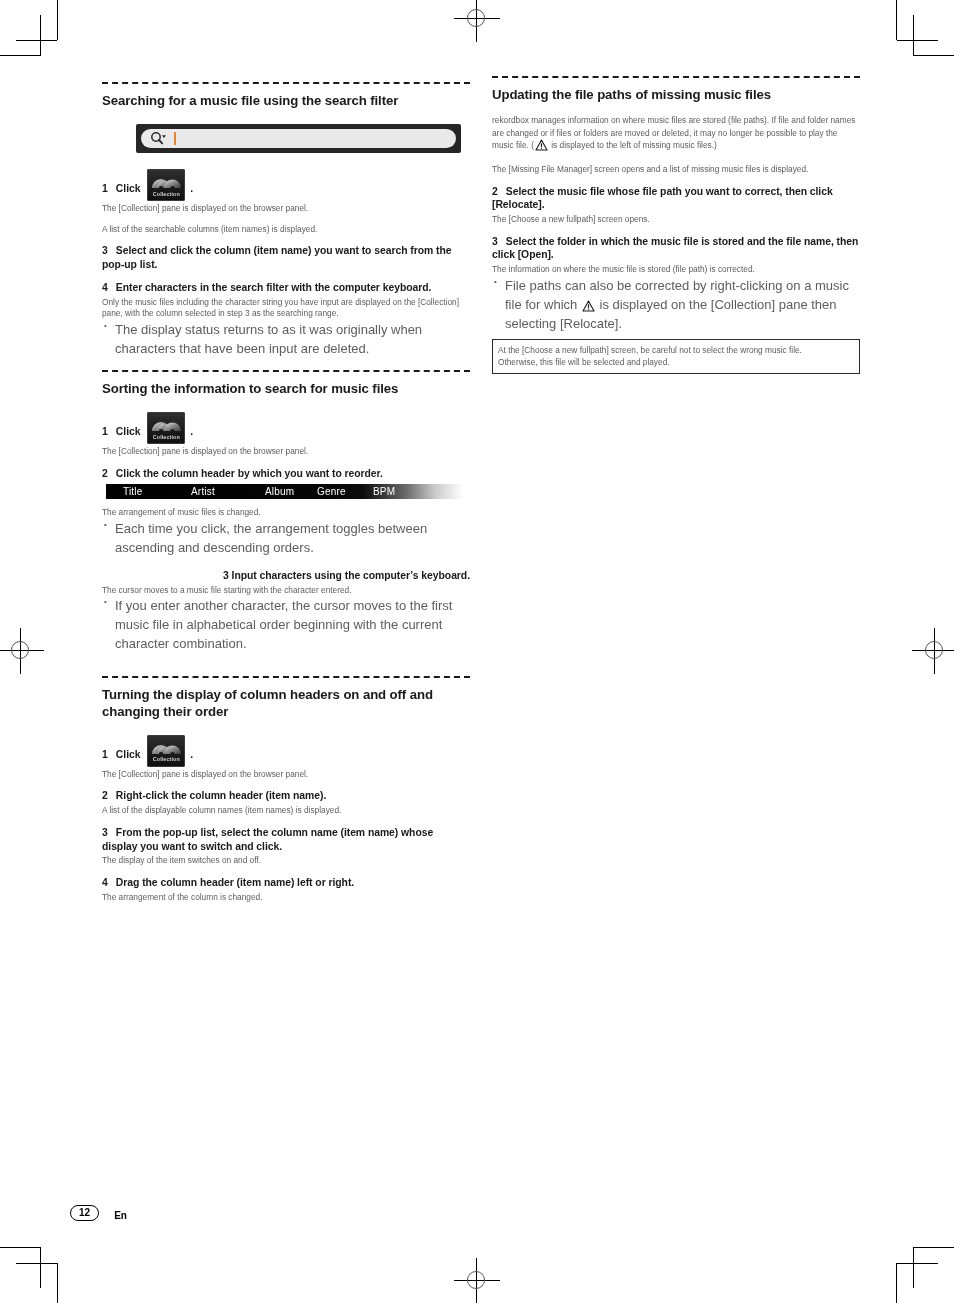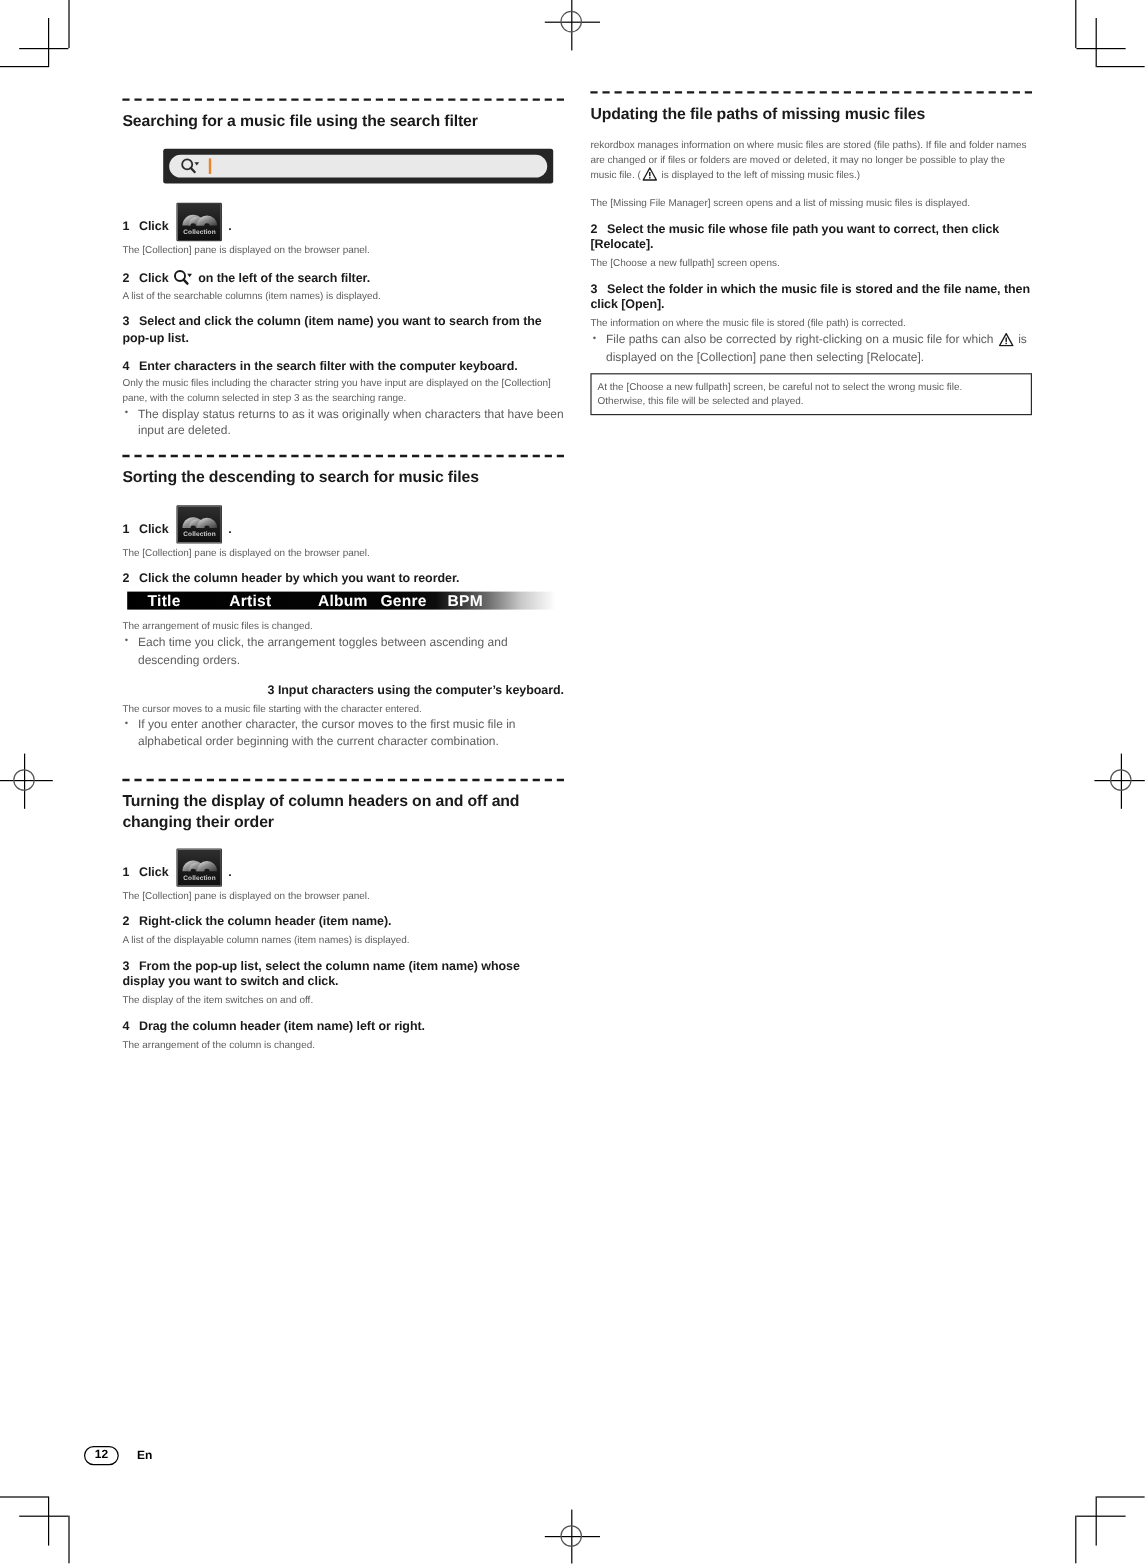--- a/index.html
+++ b/index.html
@@ -97,21 +97,21 @@
   .desc.nogap { margin-bottom: 1px; }
 
   ul.bullets {
     margin: 0 0 9px 0;
     padding: 0;
     list-style: none;
   }
   ul.bullets li {
     position: relative;
     padding-left: 13px;
-    font-size: 10px;
+    font-size: 13px;
     line-height: 1.45;
     color: #5d5d5d;
     margin-bottom: 1px;
   }
   ul.bullets li:before {
     content: "\2022";
     position: absolute;
     left: 2px; top: -1px;
     font-size: 8px;
     color: #5d5d5d;
@@ -214,33 +214,33 @@
     height: 15px;
     background: linear-gradient(90deg,
         #000 0%, #050505 60%, #0c0c0c 72%,
         #6a6a6a 84%, #c9c9c9 92%, #ffffff 100%);
     display: flex;
     align-items: center;
     position: relative;
   }
   .colheader-fig .ch {
     position: absolute;
-    font-size: 13px;
-    font-weight: bold;
+    font-size: 10px;
+    font-weight: normal;
     color: #ffffff;
     letter-spacing: 0.2px;
   }
 
   
   .footer {
     position: absolute;
     left: 70px;
     top: 1205px;
     display: flex;
-    align-items: center;
+    align-items: flex-end;
   }
   .page-num {
     border: 1.4px solid #000;
     border-radius: 9px;
     padding: 1px 8px 2px 8px;
     font-size: 10px;
     font-weight: bold;
     line-height: 1.1;
     color: #000;
   }
@@ -333,48 +333,38 @@
           <path d="M13,15 A8.5,8.5 0 0 1 30,15 Z" fill="url(#dg1)"></path>
           <ellipse cx="10" cy="15" rx="2.2" ry="2" fill="#1a1a1a"></ellipse>
           <ellipse cx="21.5" cy="15" rx="2.2" ry="2" fill="#1a1a1a"></ellipse>
         </svg>
         <span class="cap">Collection</span>
       </span>
       <span>.</span>
     </div>
     <p class="desc">The [Collection] pane is displayed on the browser panel.</p>
 
-    <div class="step">
-      <span class="num">2</span>
-      <span>Click</span>
-      <svg class="magnifier-inline" viewBox="0 0 17 15">
-        <circle cx="6" cy="6" r="4.2" fill="none" stroke="#1a1a1a" stroke-width="1.6"></circle>
-        <line x1="9" y1="9" x2="12.2" y2="12.4" stroke="#1a1a1a" stroke-width="2" stroke-linecap="round"></line>
-        <polygon points="12,4.2 16,4.2 14,7" fill="#1a1a1a"></polygon>
-      </svg>
-      <span>on the left of the search filter.</span>
-    </div>
     <p class="desc">A list of the searchable columns (item names) is displayed.</p>
 
     <div class="step" style="margin-bottom:9px;">
       <span class="num">3</span>
       <span>Select and click the column (item name) you want to search from the pop-up list.</span>
     </div>
 
     <div class="step">
       <span class="num">4</span>
       <span>Enter characters in the search filter with the computer keyboard.</span>
     </div>
     <p class="desc nogap">Only the music files including the character string you have input are displayed on the [Collection] pane, with the column selected in step 3 as the searching range.</p>
     <ul class="bullets">
       <li>The display status returns to as it was originally when characters that have been input are deleted.</li>
     </ul>
 
     <div class="divider" style="margin-top:11px;"></div>
-    <h2 class="section-title">Sorting the descending to search for music files</h2>
+    <h2 class="section-title">Sorting the information to search for music files</h2>
 
     <div class="step" style="margin-top:12px;">
       <span class="num">1</span>
       <span>Click</span>
       <span class="collection-btn">
         <svg class="disc-art" viewBox="0 0 32 16">
           <path d="M1,15 A9,9 0 0 1 19,15 Z" fill="url(#dg1)"></path>
           <path d="M6,15 A7.5,7.5 0 0 1 21,15 Z" fill="url(#dg1)" opacity="0.95"></path>
           <path d="M13,15 A8.5,8.5 0 0 1 30,15 Z" fill="url(#dg1)"></path>
           <ellipse cx="10" cy="15" rx="2.2" ry="2" fill="#1a1a1a"></ellipse>

